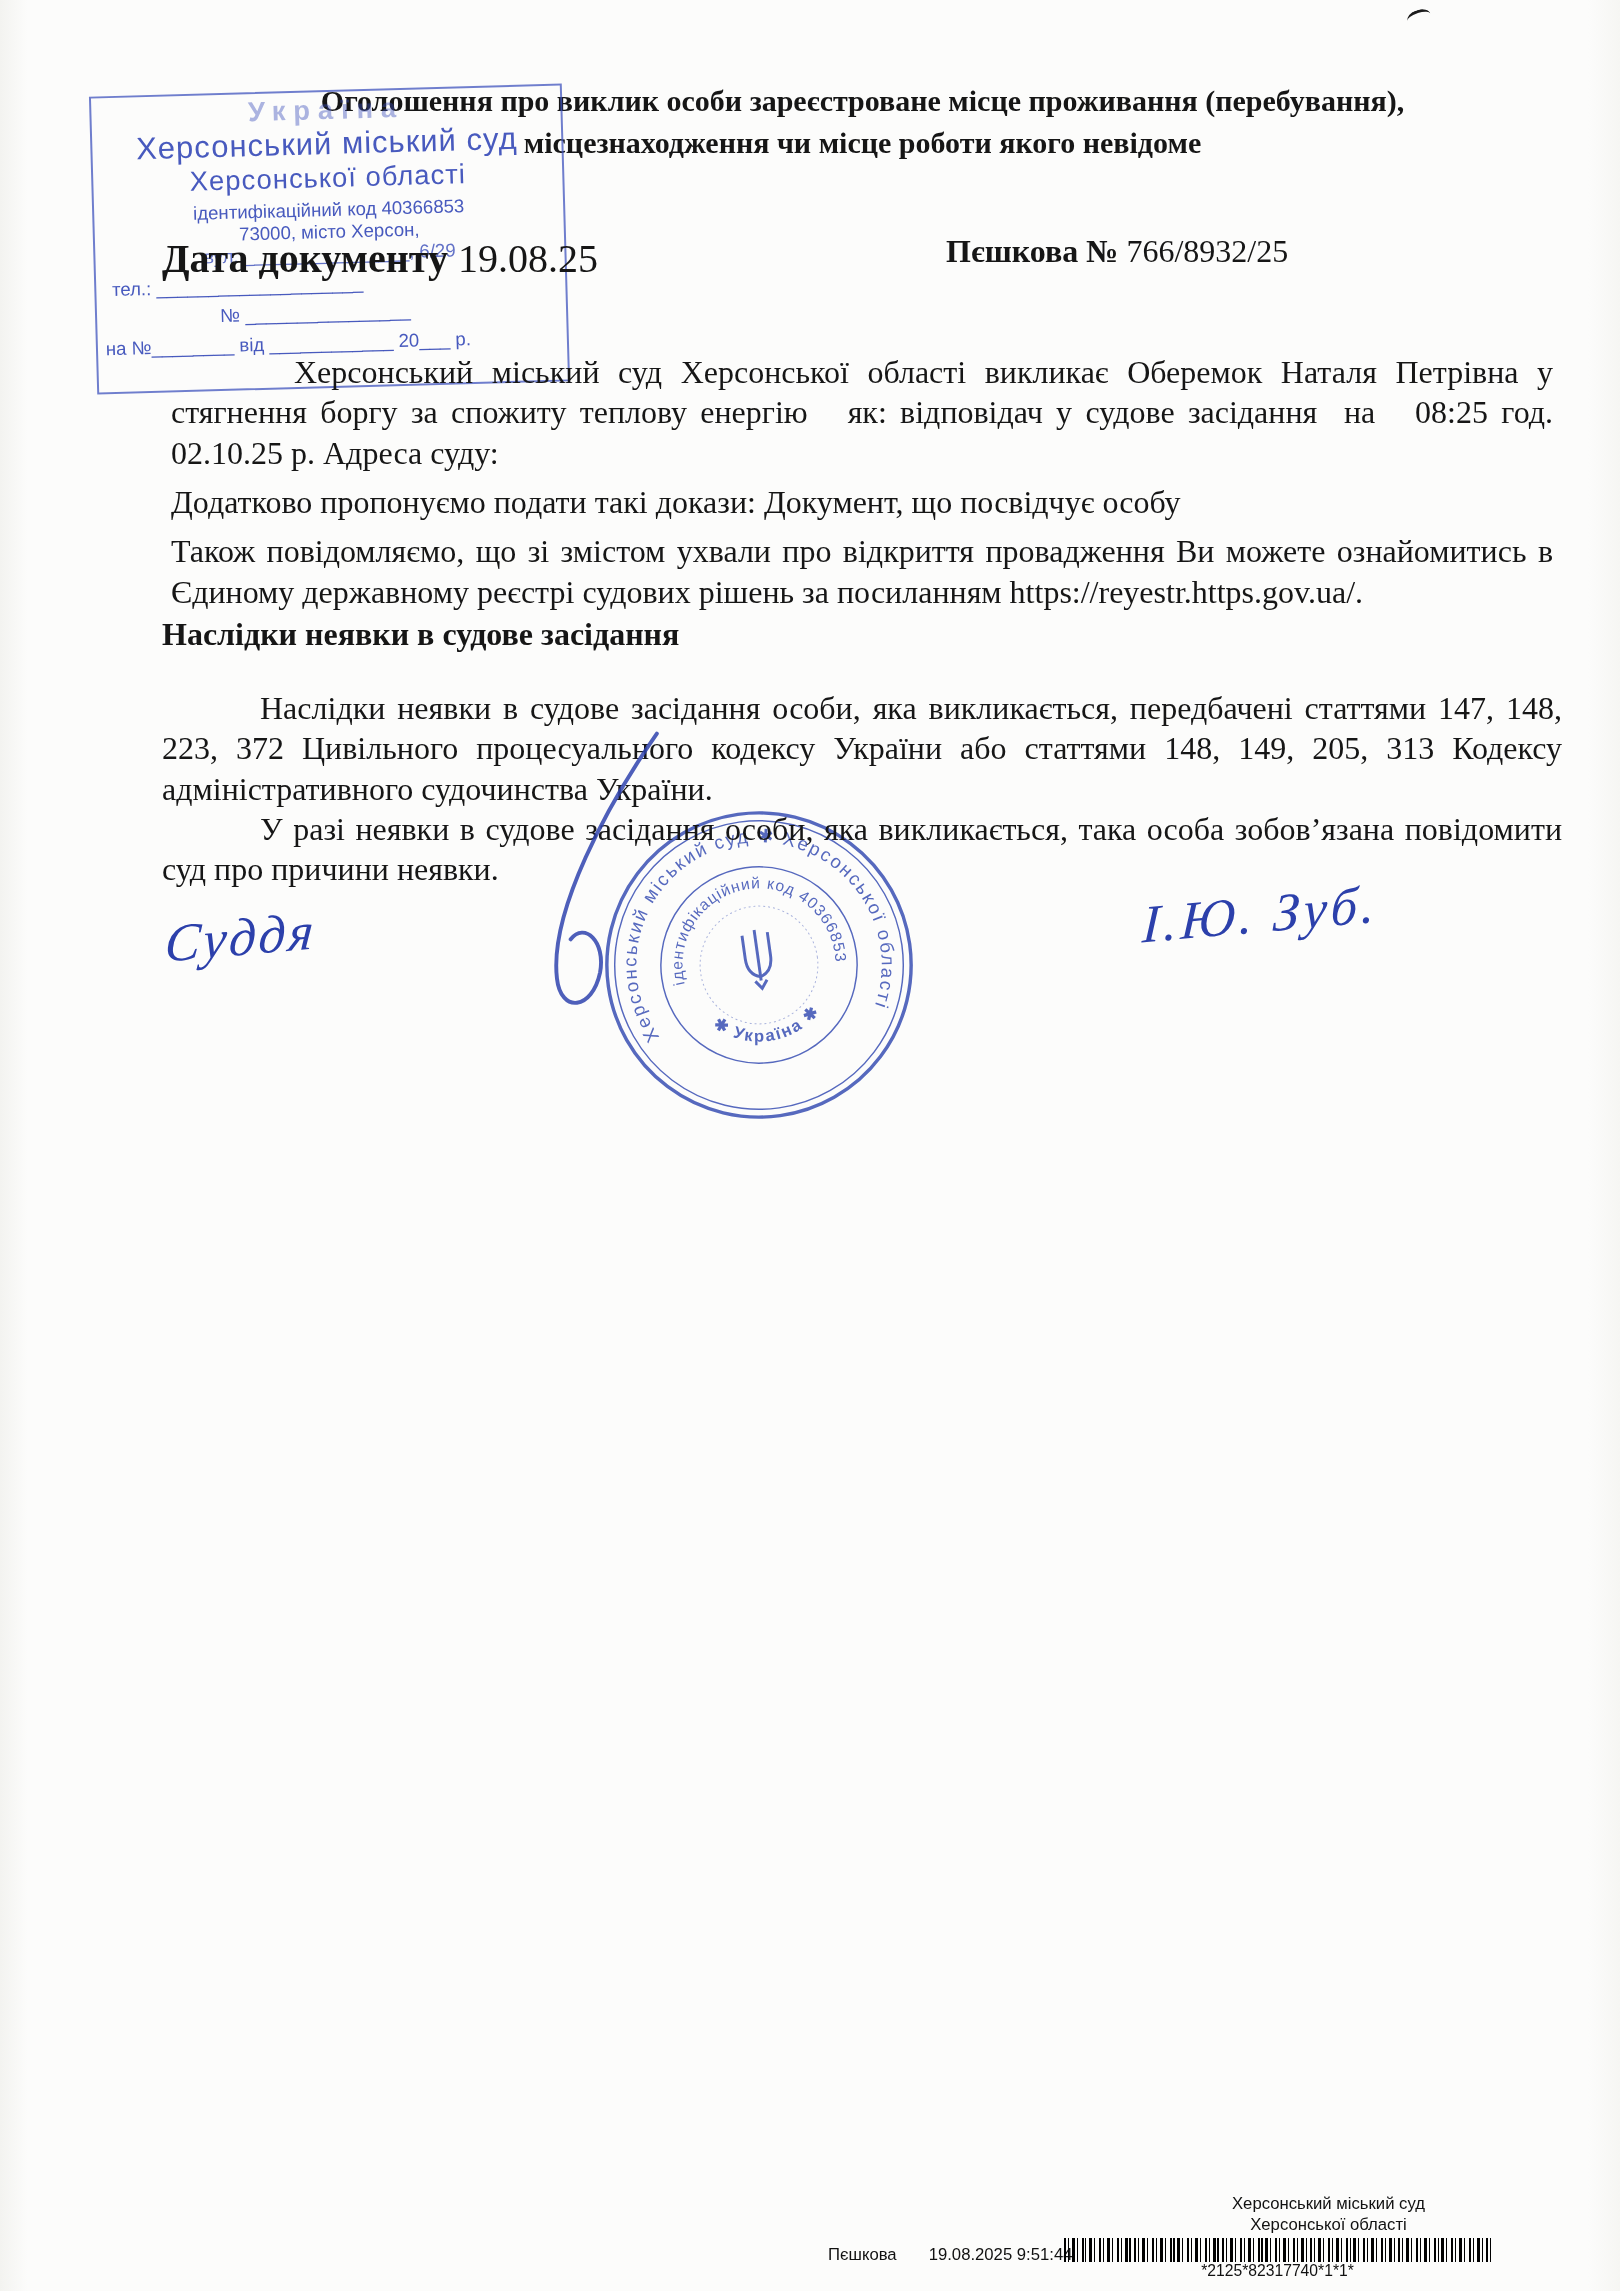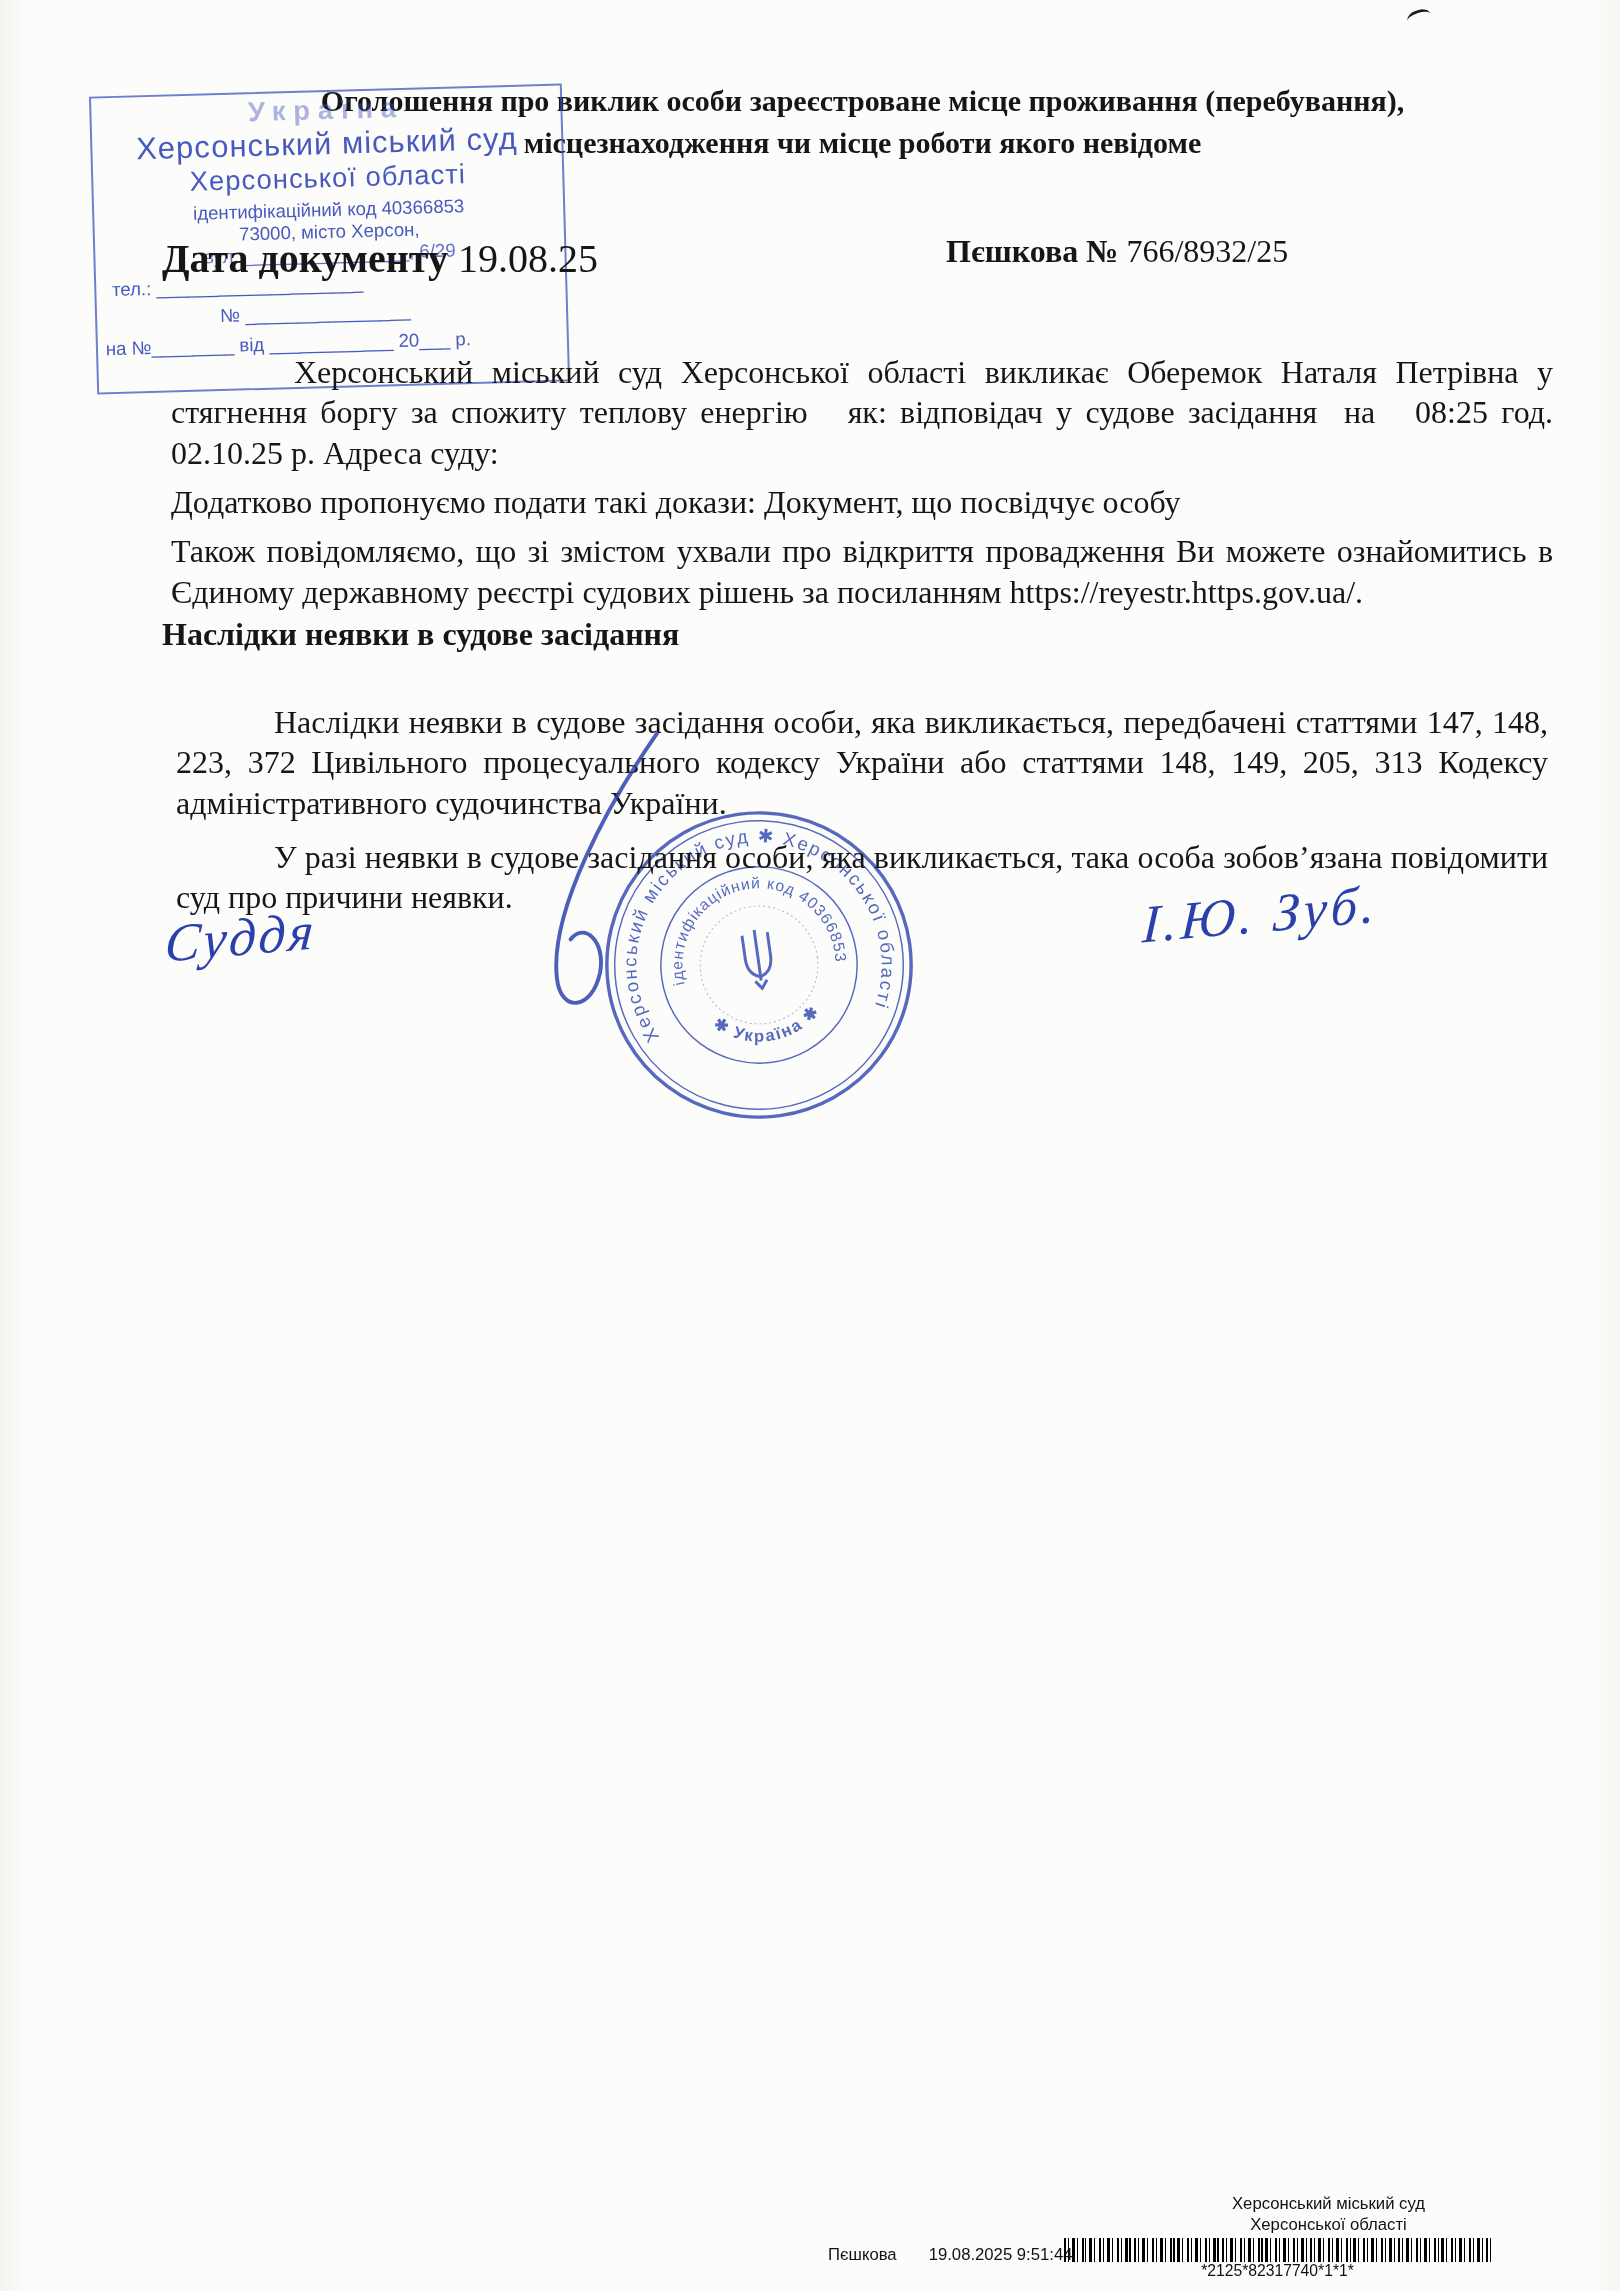--- a/index.html
+++ b/index.html
@@ -66,21 +66,21 @@
     position: absolute; left: 162px; top: 616px; width: 1400px;
     text-align: left; font-size: 32px; font-weight: bold;
     z-index: 4;
   }
 
   .cons-block {
     position: absolute; left: 162px; top: 688px; width: 1400px;
     font-size: 32px; line-height: 1.26; text-align: justify;
     z-index: 4;
   }
-  .cons-block p { margin: 14px; text-indent: 98px; }
+  .cons-block p { margin: 0; text-indent: 98px; }
 
   
   .sig-judge {
     position: absolute; left: 165px; top: 907px;
     font-size: 53px; font-style: italic;
     color: #2c40ab;
     transform: rotate(-5deg) skewX(-10deg);
     letter-spacing: 2.9px;
     z-index: 6;
   }

